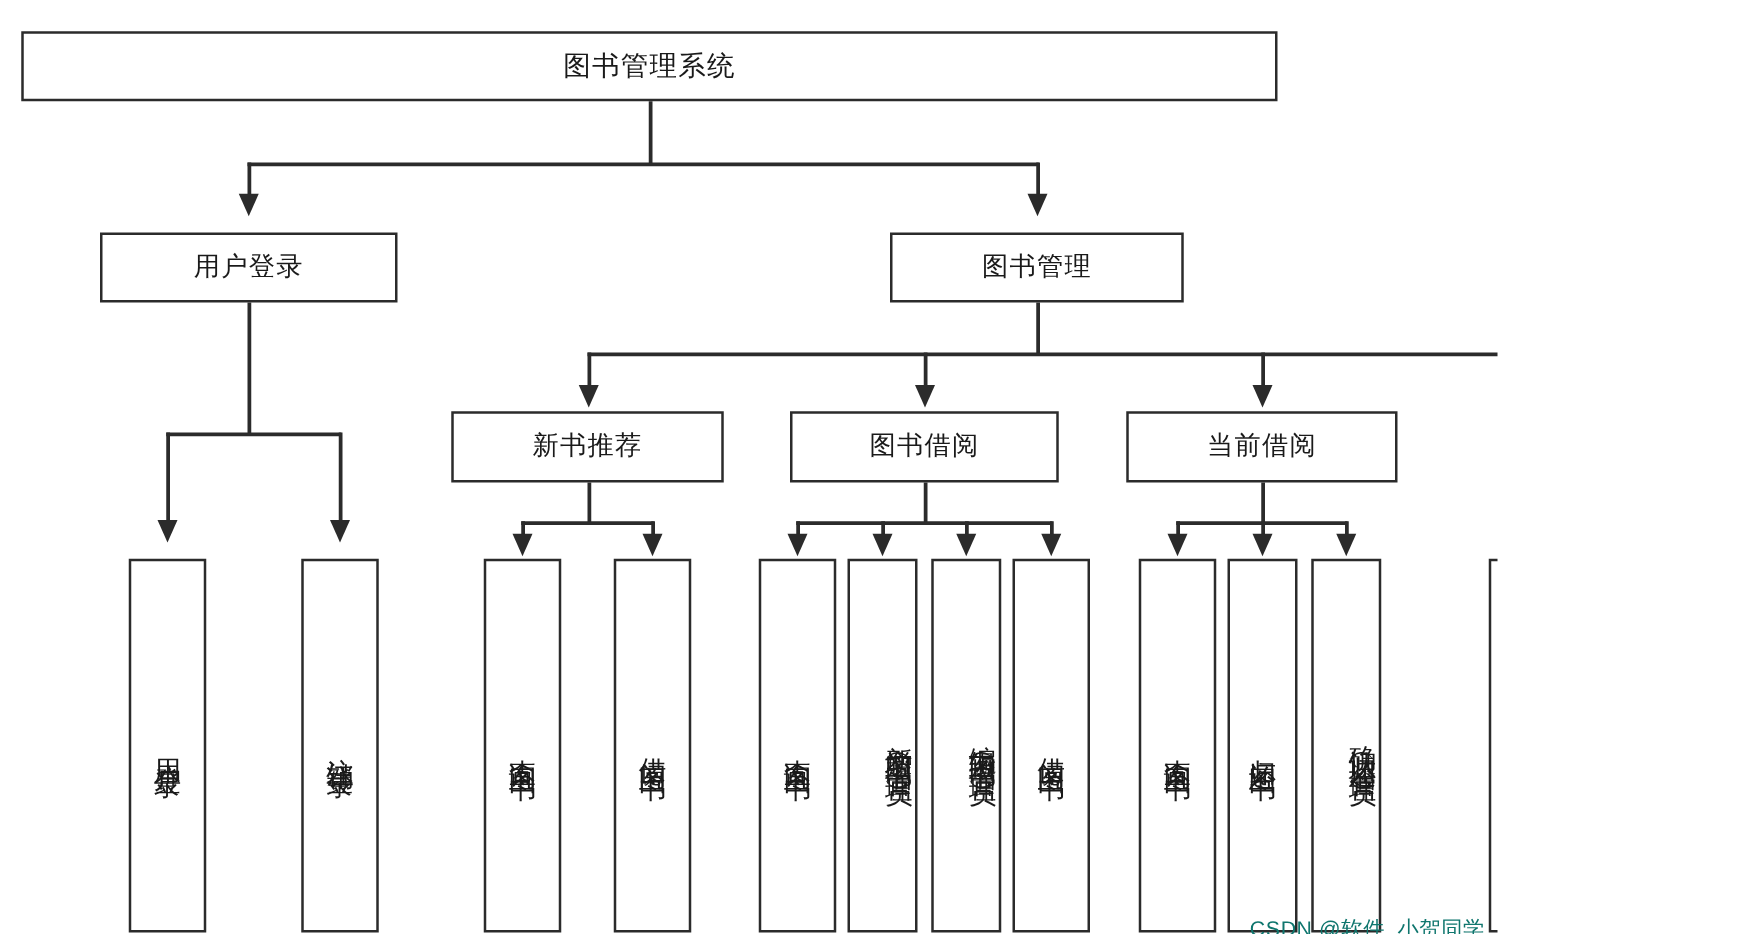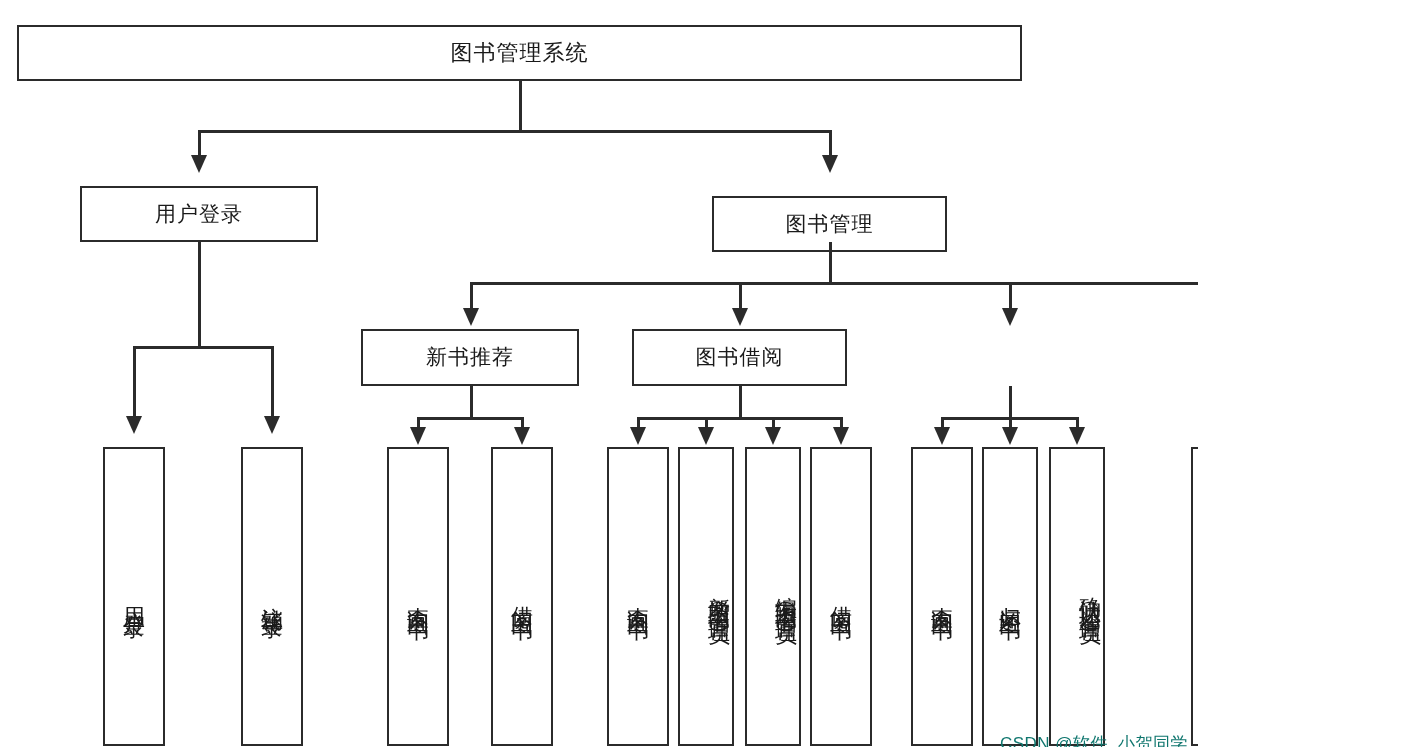--- a/index.html
+++ b/index.html
@@ -88,21 +88,21 @@
   <div class="edge-h" style="left:198px; top:118px; width:633px;"></div>
 
   <div class="edge-v" style="left:198px; top:118px; height:30px;"></div>
   <div class="arrow" style="left:191px; top:143px;"></div>
   <div class="edge-v" style="left:829px; top:118px; height:30px;"></div>
   <div class="arrow" style="left:822px; top:143px;"></div>
 
   <div class="node horiz" style="left:80px; top:174px; width:238px; height:56px;">
     <span>用户登录</span>
   </div>
-  <div class="node horiz" style="left:712px; top:184px; width:235px; height:56px;justify-content:center;">
+  <div class="node horiz" style="left:712px; top:174px; width:235px; height:56px;justify-content:center;">
     <span>图书管理</span>
   </div>
 
   <div class="edge-v" style="left:198px; top:230px; height:106px;"></div>
   <div class="edge-h" style="left:133px; top:334px; width:140px;"></div>
   <div class="edge-v" style="left:133px; top:334px; height:72px;"></div>
   <div class="arrow" style="left:126px; top:404px;"></div>
   <div class="edge-v" style="left:271px; top:334px; height:72px;"></div>
   <div class="arrow" style="left:264px; top:404px;"></div>
 
@@ -116,20 +116,23 @@
   <div class="arrow" style="left:1002px; top:296px;"></div>
   <div class="edge-v" style="left:1278px; top:270px; height:30px;"></div>
   <div class="arrow" style="left:1271px; top:296px;"></div>
 
   <div class="node horiz" style="left:361px; top:317px; width:218px; height:57px;align-items:center;">
     <span>新书推荐</span>
   </div>
   <div class="node horiz" style="left:632px; top:317px; width:215px; height:57px;">
     <span>图书借阅</span>
   </div>
+  <div class="node horiz" style="left:901px; top:317px; width:217px; height:57px;">
+    <span>当前借阅</span>
+  </div>
 
   <div class="edge-v" style="left:470px; top:374px; height:33px;"></div>
   <div class="edge-h" style="left:417px; top:405px; width:106px;"></div>
   <div class="edge-v" style="left:417px; top:405px; height:20px;"></div>
   <div class="arrow" style="left:410px; top:415px;"></div>
   <div class="edge-v" style="left:521px; top:405px; height:20px;"></div>
   <div class="arrow" style="left:514px; top:415px;"></div>
 
   <div class="edge-v" style="left:739px; top:374px; height:33px;"></div>
   <div class="edge-h" style="left:637px; top:405px; width:205px;"></div>

